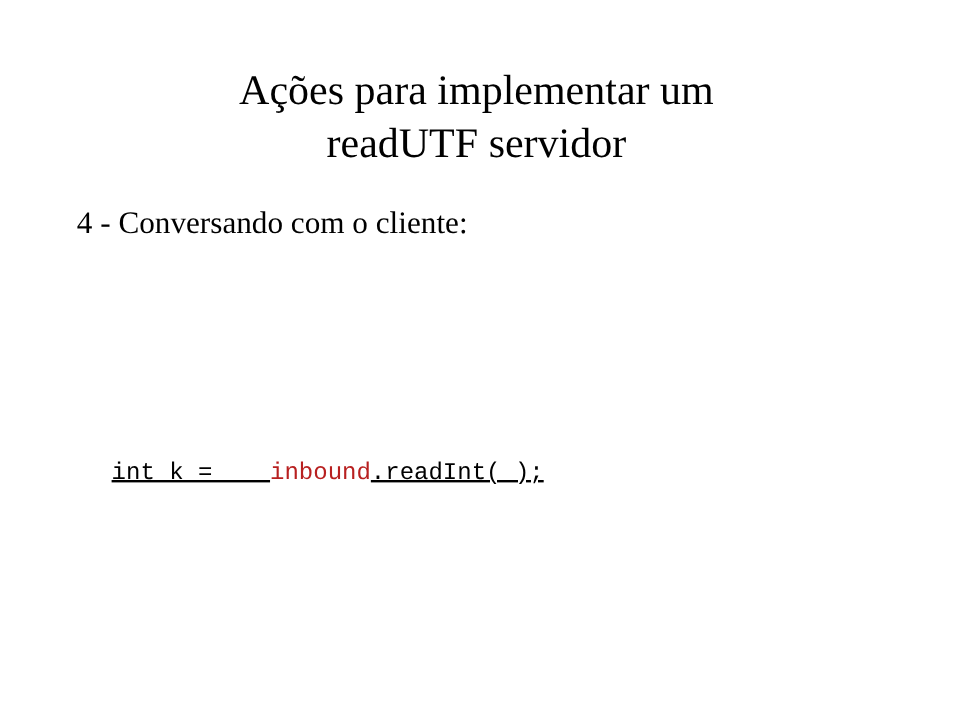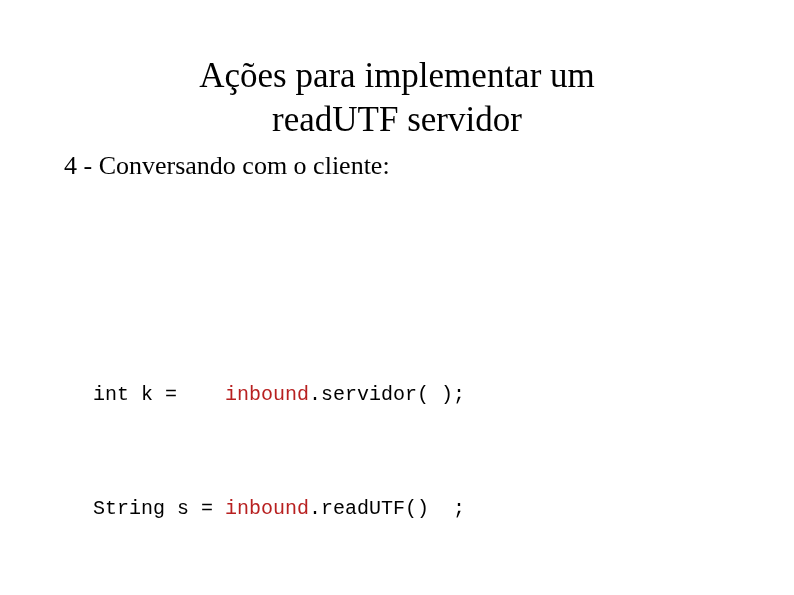--- a/index.html
+++ b/index.html
@@ -38,21 +38,21 @@
     line-height: 44px;
     font-weight: 400;
     color: #000000;
     white-space: pre;
   }
 
   
   .subtitle {
     position: absolute;
     left: 64px;
-    top: 150px;
+    top: 170px;
     font-family: "Liberation Serif", "DejaVu Serif", serif;
     font-size: 26px;
     line-height: 32px;
     font-weight: 400;
     color: #000000;
     white-space: pre;
   }
 
   
   .code-block {
@@ -73,37 +73,37 @@
     line-height: 38px;
   }
   .tok-red {
     color: #b82020;
     white-space: pre;
     text-align: right;
   }
   .tok-black {
     color: #000000;
     white-space: pre;
+    text-decoration: underline;
   }
 </style>
 </head>
 <body>
 
 <div class="slide">
 
   <div class="title-block">
     <div class="title-line">Ações para implementar um</div>
     <div class="title-line">readUTF servidor</div>
   </div>
 
   <div class="subtitle">4 - Conversando com o cliente:</div>
 
   <div class="code-block">
 
-    <div class="code-line"><span class="tok-black" style="color: rgb(0, 0, 0);">int k =    </span><span class="tok-red" style="color: rgb(184, 32, 32);">inbound</span><span class="tok-black" style="color: rgb(0, 0, 0);">.servidor( );</span></div>
-    <div class="code-line"><span class="tok-black" style="color: rgb(0, 0, 0);">String s = </span><span class="tok-red" style="color: rgb(184, 32, 32);">inbound</span><span class="tok-black" style="color: rgb(0, 0, 0);">.readUTF()  ;</span></div>
+    <div class="code-line"><span class="tok-black" style="color: rgb(0, 0, 0);">int k =    </span><span class="tok-red" style="color: rgb(184, 32, 32);">inbound</span><span class="tok-black" style="color: rgb(0, 0, 0);">.readInt( );</span></div>
     
     
     
 
   </div>
 
 </div>
 
 </body></html>

